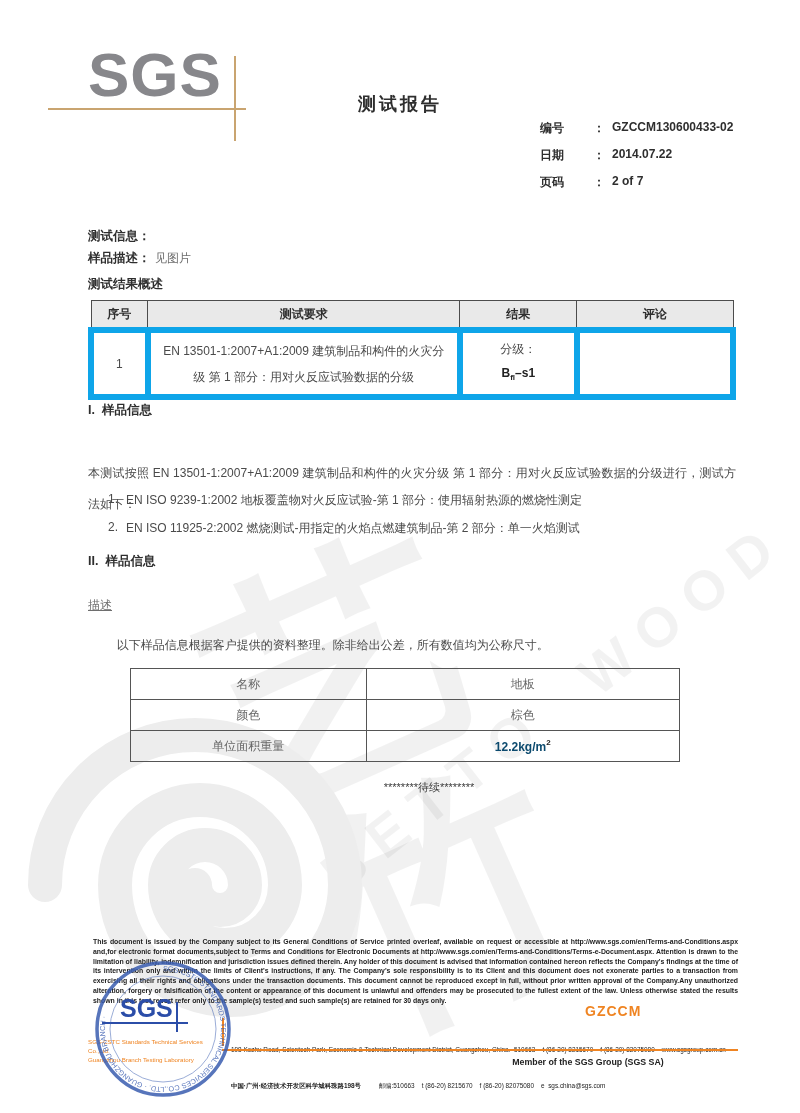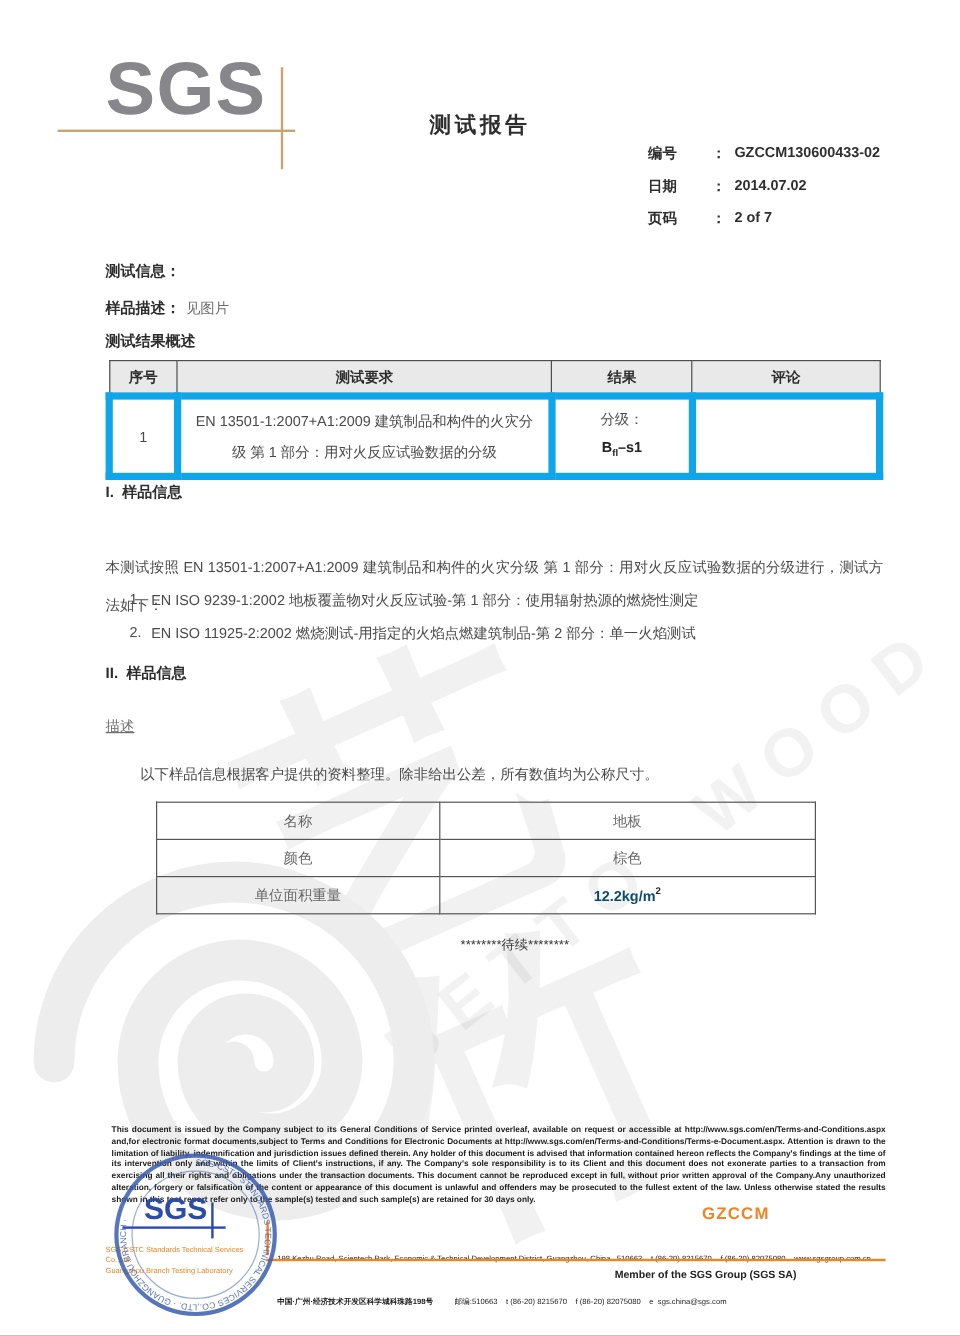--- a/index.html
+++ b/index.html
@@ -79,30 +79,30 @@
 
   <div class="meta">
     <div class="row">
       <span class="lbl">编号</span>
       <span class="sep">：</span>
       <span>GZCCM130600433-02</span>
     </div>
     <div class="row">
       <span class="lbl">日期</span>
       <span class="sep">：</span>
-      <span>2014.07.02</span>
+      <span>2014.07.22</span>
     </div>
     <div class="row">
       <span class="lbl">页码</span>
       <span class="sep">：</span>
       <span>2 of 7</span>
     </div>
   </div>
 
-  <div class="abs h-bold" style="left:88px;top:218px;">测试信息：</div>
+  <div class="abs h-bold" style="left:88px;top:228px;">测试信息：</div>
   <div class="abs" style="left:88px;top:248px;">
     <span class="h-bold">样品描述：</span>
     <span class="body-txt muted">见图片</span>
   </div>
   <div class="abs h-bold" style="left:88px;top:276px;">测试结果概述</div>
 
   <table class="tbl1">
     <colgroup>
         <col style="width:57px">
         <col style="width:315px">

